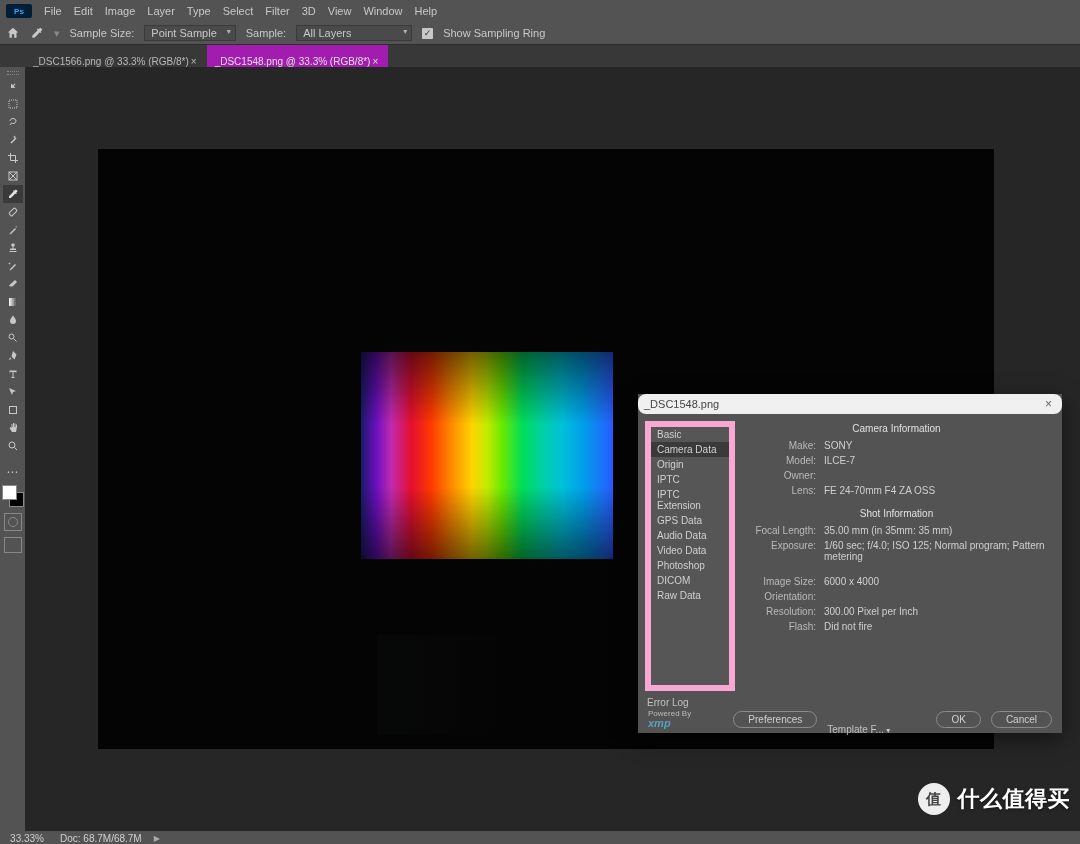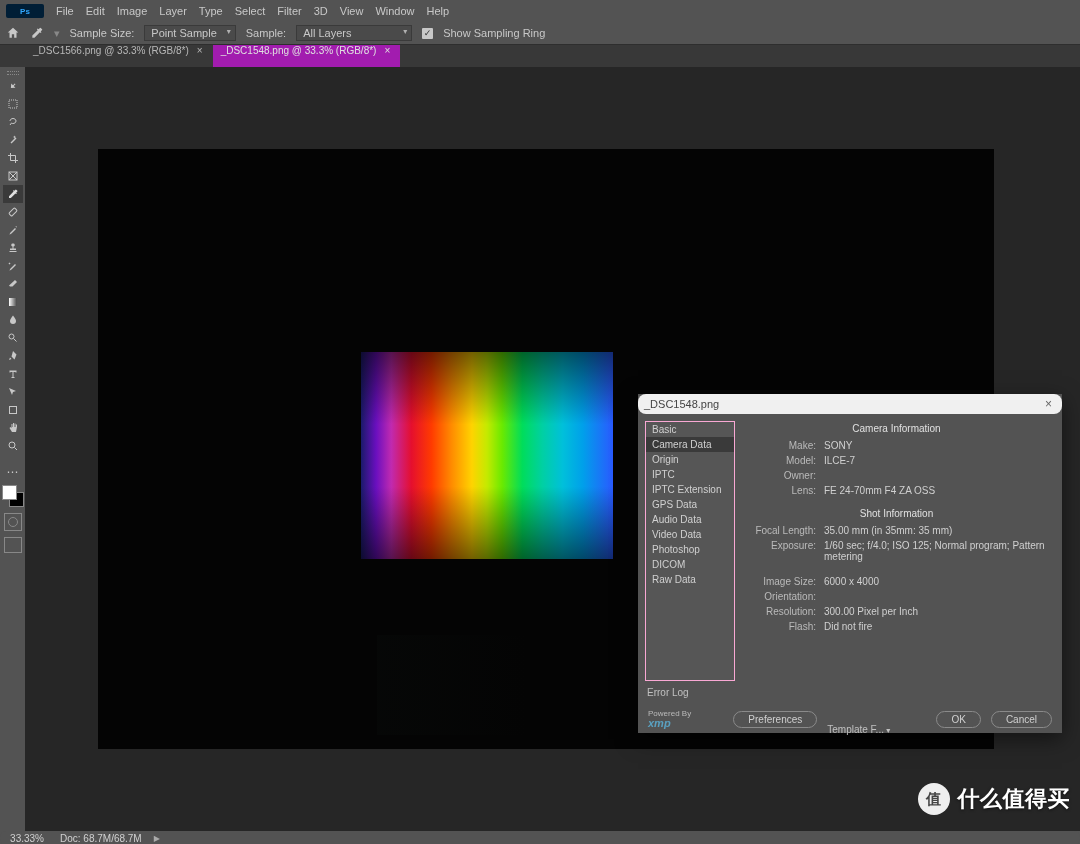--- a/index.html
+++ b/index.html
@@ -16,21 +16,21 @@
 }
 .menubar {
   display: flex;
   align-items: center;
   height: 22px;
   background: #535353;
   padding: 0 6px;
   gap: 12px;
 }
 .menubar .logo {
-  width: 38px;
+  width: 26px;
   height: 14px;
   background: #001e36;
   color: #31a8ff;
   font-size: 8px;
   font-weight: bold;
   display: flex;
   align-items: center;
   justify-content: center;
   border-radius: 2px;
 }
@@ -86,23 +86,22 @@
   border-radius: 1px;
 }
 .tabbar {
   display: flex;
   height: 22px;
   background: #383838;
   padding-left: 25px;
 }
 .tabbar .tab {
   display: flex;
-  align-items: flex-start;
+  align-items: flex-end;
   padding: 0 8px;
-  gap: 6px;
   font-size: 10px;
   color: #b8b8b8;
 }
 .tabbar .tab.active { background: #a21caf; color: #e0e0e0; }
 .tabbar .close { font-size: 10px; padding: 0 2px; }
 .workspace {
   position: relative;
   width: 100%;
   height: calc(100% - 66px - 14px);
   display: flex;
@@ -277,21 +276,21 @@
 .dialog .titlebar .x { font-size: 12px; color: #666; padding: 0 4px; cursor: pointer; }
 .dialog .body {
   display: flex;
   height: 300px;
 }
 .dialog .catpanel {
   width: 90px;
   padding: 7px 0 7px 7px;
 }
 .dialog .catlist {
-  border: 1px solid #f9a8d4;
+  border: 6px solid #f9a8d4;
   background: #565656;
   height: 258px;
 }
 .dialog .catlist .cat {
   padding: 2px 6px;
   font-size: 10px;
   color: #d0d0d0;
   cursor: default;
 }
 .dialog .catlist .cat.sel {

